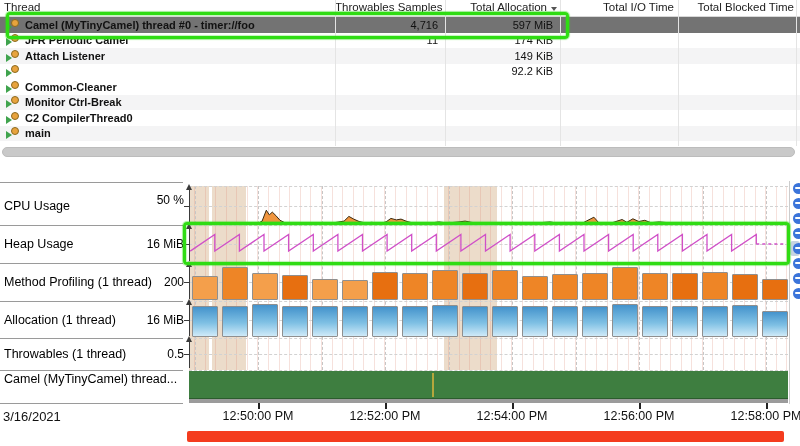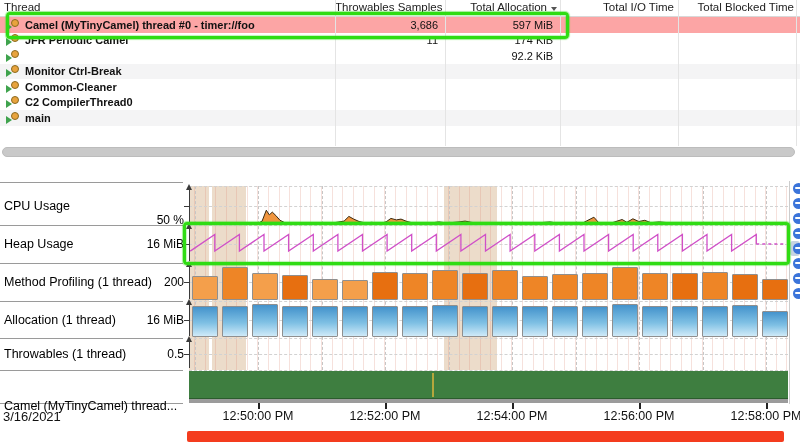--- a/index.html
+++ b/index.html
@@ -8,21 +8,21 @@
   
   #thead{position:absolute;top:0;left:0;width:800px;height:16px;font-size:11.5px;color:#222;
          border-bottom:1px solid #d8d8d8;background:#fff;z-index:5;}
   .th{position:absolute;top:1px;text-align:right;white-space:nowrap;}
   .th-left{position:absolute;top:1px;left:4px;text-align:left;}
   .chev{display:inline-block;width:0;height:0;border-left:3.5px solid transparent;
         border-right:3.5px solid transparent;border-top:4px solid #555;margin-left:4px;}
   #tbody{position:absolute;top:17px;left:0;width:800px;height:130px;overflow:hidden;}
   .trow{position:relative;height:15.5px;display:flex;align-items:center;font-size:11px;background:#fff;}
   .trow.stripe{background:#f4f4f5;}
-  .trow.sel{background:#fca5a5;}
+  .trow.sel{background:#737373;}
   .cell-thread{width:335px;box-sizing:border-box;padding-left:6px;display:flex;align-items:center;
                gap:4px;font-weight:bold;white-space:nowrap;overflow:hidden;}
   .cell-num{box-sizing:border-box;text-align:right;padding-right:7px;white-space:nowrap;}
   .c-samples{width:110px;} .c-alloc{width:115px;} .c-io{width:118px;} .c-blocked{width:122px;}
   .ticon{position:relative;width:15px;height:12px;flex:0 0 15px;}
   .ticon:before{content:"";position:absolute;left:0;bottom:0;width:0;height:0;
         border-top:4px solid transparent;border-bottom:4px solid transparent;border-left:6px solid #3fa34d;}
   .ticon:after{content:"";position:absolute;right:2px;top:0;width:8px;height:8px;border-radius:50%;
         background:#e8a33d;border:1.5px solid #8a6a20;box-sizing:border-box;}
   .vline{position:absolute;top:0;height:146px;width:1px;background:#e4e4e4;z-index:6;}
@@ -77,58 +77,68 @@
       <span class="th" style="left:445px;width:112px;"><span>Total Allocation</span><i class="chev"></i></span>
       <span class="th" style="left:562px;width:112px;">Total I/O Time</span>
       <span class="th" style="left:680px;width:114px;">Total Blocked Time</span>
     </div>
     <div id="tbody">
         <div class="trow sel">
           <div class="cell-thread">
             <div class="ticon"></div>
             <div class="tname">Camel (MyTinyCamel) thread #0 - timer://foo</div>
           </div>
-          <div class="cell-num c-samples">3,686</div>
+          <div class="cell-num c-samples">4,716</div>
           <div class="cell-num c-alloc">597 MiB</div>
           <div class="cell-num c-io"></div>
           <div class="cell-num c-blocked"></div>
         </div>
         <div class="trow">
           <div class="cell-thread">
             <div class="ticon"></div>
             <div class="tname">JFR Periodic Camel</div>
           </div>
           <div class="cell-num c-samples">11</div>
           <div class="cell-num c-alloc">174 KiB</div>
           <div class="cell-num c-io"></div>
           <div class="cell-num c-blocked"></div>
         </div>
+        <div class="trow stripe">
+          <div class="cell-thread">
+            <div class="ticon"></div>
+            <div class="tname">Attach Listener</div>
+          </div>
+          <div class="cell-num c-samples"></div>
+          <div class="cell-num c-alloc">149 KiB</div>
+          <div class="cell-num c-io"></div>
+          <div class="cell-num c-blocked"></div>
+        </div>
         <div class="trow">
           <div class="cell-thread">
             <div class="ticon"></div>
           </div>
           <div class="cell-num c-samples"></div>
           <div class="cell-num c-alloc">92.2 KiB</div>
           <div class="cell-num c-io"></div>
           <div class="cell-num c-blocked"></div>
         </div>
+        <div class="trow">
+          <div class="cell-thread">
+            <div class="ticon"></div>
+            <div class="tname">Common-Cleaner</div>
+          </div>
+          <div class="cell-num c-samples"></div>
+          <div class="cell-num c-alloc"></div>
+          <div class="cell-num c-io"></div>
+          <div class="cell-num c-blocked"></div>
+        </div>
         <div class="trow stripe">
           <div class="cell-thread">
             <div class="ticon"></div>
             <div class="tname">Monitor Ctrl-Break</div>
-          </div>
-          <div class="cell-num c-samples"></div>
-          <div class="cell-num c-alloc"></div>
-          <div class="cell-num c-io"></div>
-          <div class="cell-num c-blocked"></div>
-        </div>
-        <div class="trow">
-          <div class="cell-thread">
-            <div class="ticon"></div>
-            <div class="tname">Common-Cleaner</div>
           </div>
           <div class="cell-num c-samples"></div>
           <div class="cell-num c-alloc"></div>
           <div class="cell-num c-io"></div>
           <div class="cell-num c-blocked"></div>
         </div>
         <div class="trow">
           <div class="cell-thread">
             <div class="ticon"></div>
             <div class="tname">C2 CompilerThread0</div>
@@ -302,30 +312,30 @@
     <div id="datelabel">3/16/2021</div>
     <div id="redbar"></div>
   <div class="lanesep" style="top: 182px;"></div>
       <div class="lanesep" style="top: 225px;"></div>
       <div class="lanesep" style="top: 263px;"></div>
       <div class="lanesep" style="top: 301px;"></div>
       <div class="lanesep" style="top: 338px;"></div>
       <div class="lanesep" style="top: 370px;"></div>
       <div class="lanesep" style="top: 403px;"></div>
       <div class="lanelabel" style="top: 197.5px;">CPU Usage</div>
-      <div class="ticklabel" style="top: 212px;">50 %</div>
+      <div class="ticklabel" style="top: 192px;">50 %</div>
       <div class="lanelabel" style="top: 236px;">Heap Usage</div>
       <div class="ticklabel" style="top: 236px;">16 MiB</div>
       <div class="lanelabel" style="top: 274px;">Method Profiling (1 thread)</div>
       <div class="ticklabel" style="top: 274px;">200</div>
       <div class="lanelabel" style="top: 311.5px;">Allocation (1 thread)</div>
       <div class="ticklabel" style="top: 311.5px;">16 MiB</div>
       <div class="lanelabel" style="top: 346px;">Throwables (1 thread)</div>
       <div class="ticklabel" style="top: 346px;">0.5</div>
-      <div class="lanelabel" style="top: 398px;">Camel (MyTinyCamel) thread...</div>
+      <div class="lanelabel" style="top: 371px;">Camel (MyTinyCamel) thread...</div>
       <div class="axisline" style="top: 189px; height: 34px;"></div>
       <div class="axisarrow" style="top: 184px;"></div>
       <div class="axistick" style="top: 205.5px;"></div>
       <div class="axisline" style="top: 228px; height: 33px;"></div>
       <div class="axisarrow" style="top: 223px;"></div>
       <div class="axistick" style="top: 244px;"></div>
       <div class="axisline" style="top: 266px; height: 33px;"></div>
       <div class="axisarrow" style="top: 261px;"></div>
       <div class="axistick" style="top: 282px;"></div>
       <div class="axisline" style="top: 304px; height: 32px;"></div>

